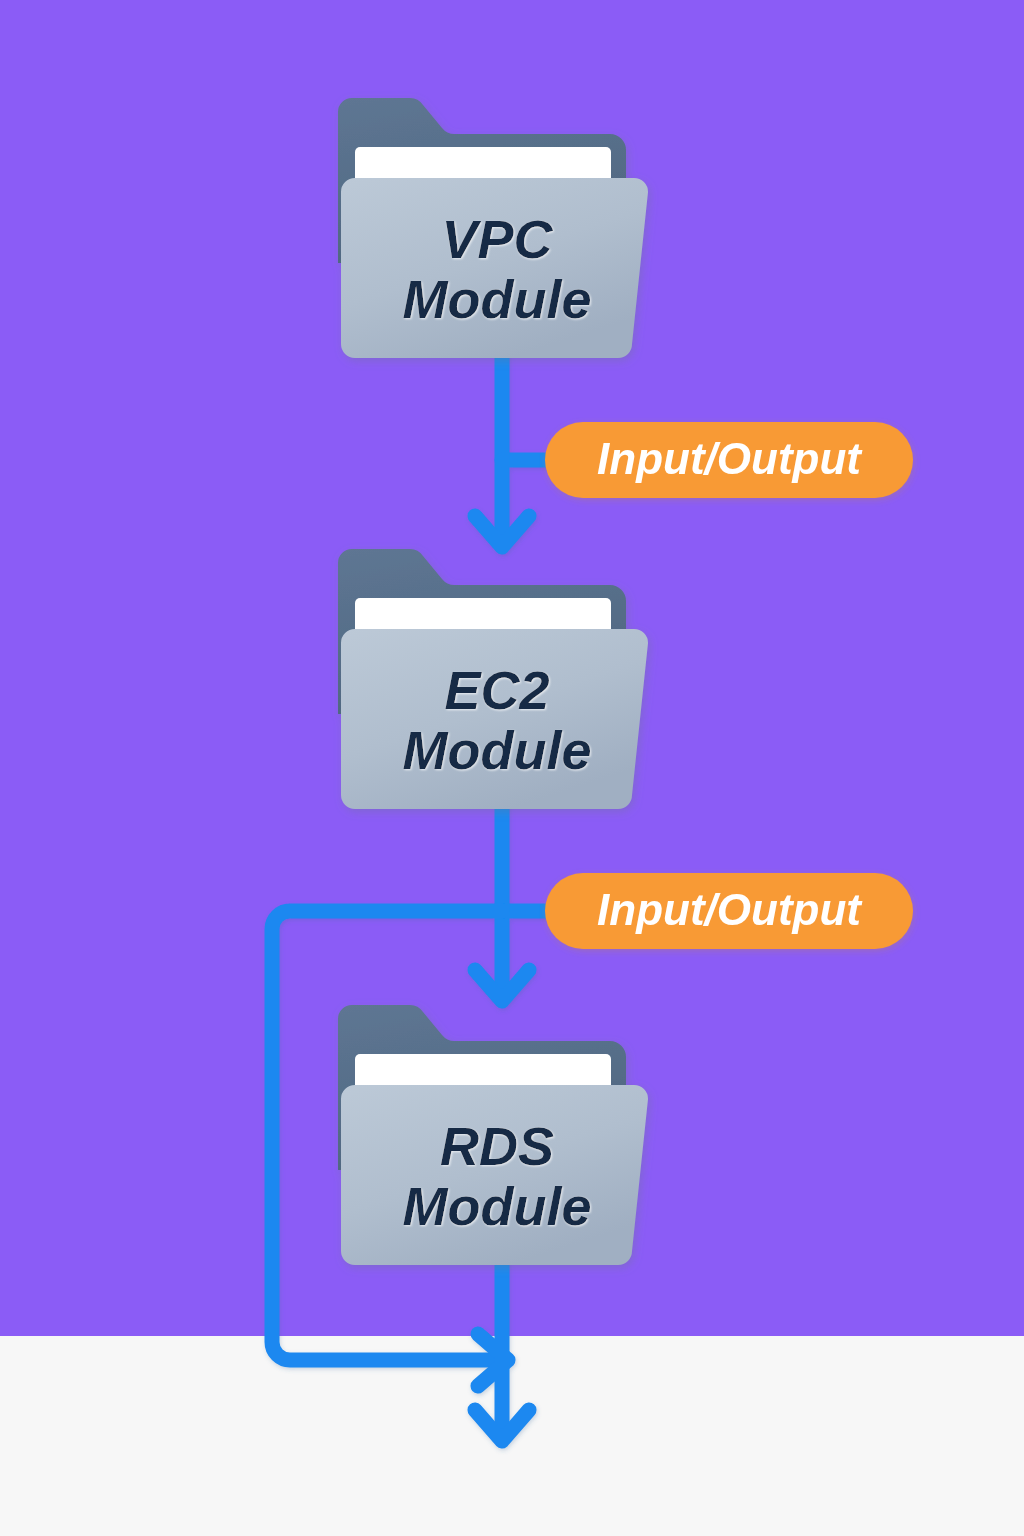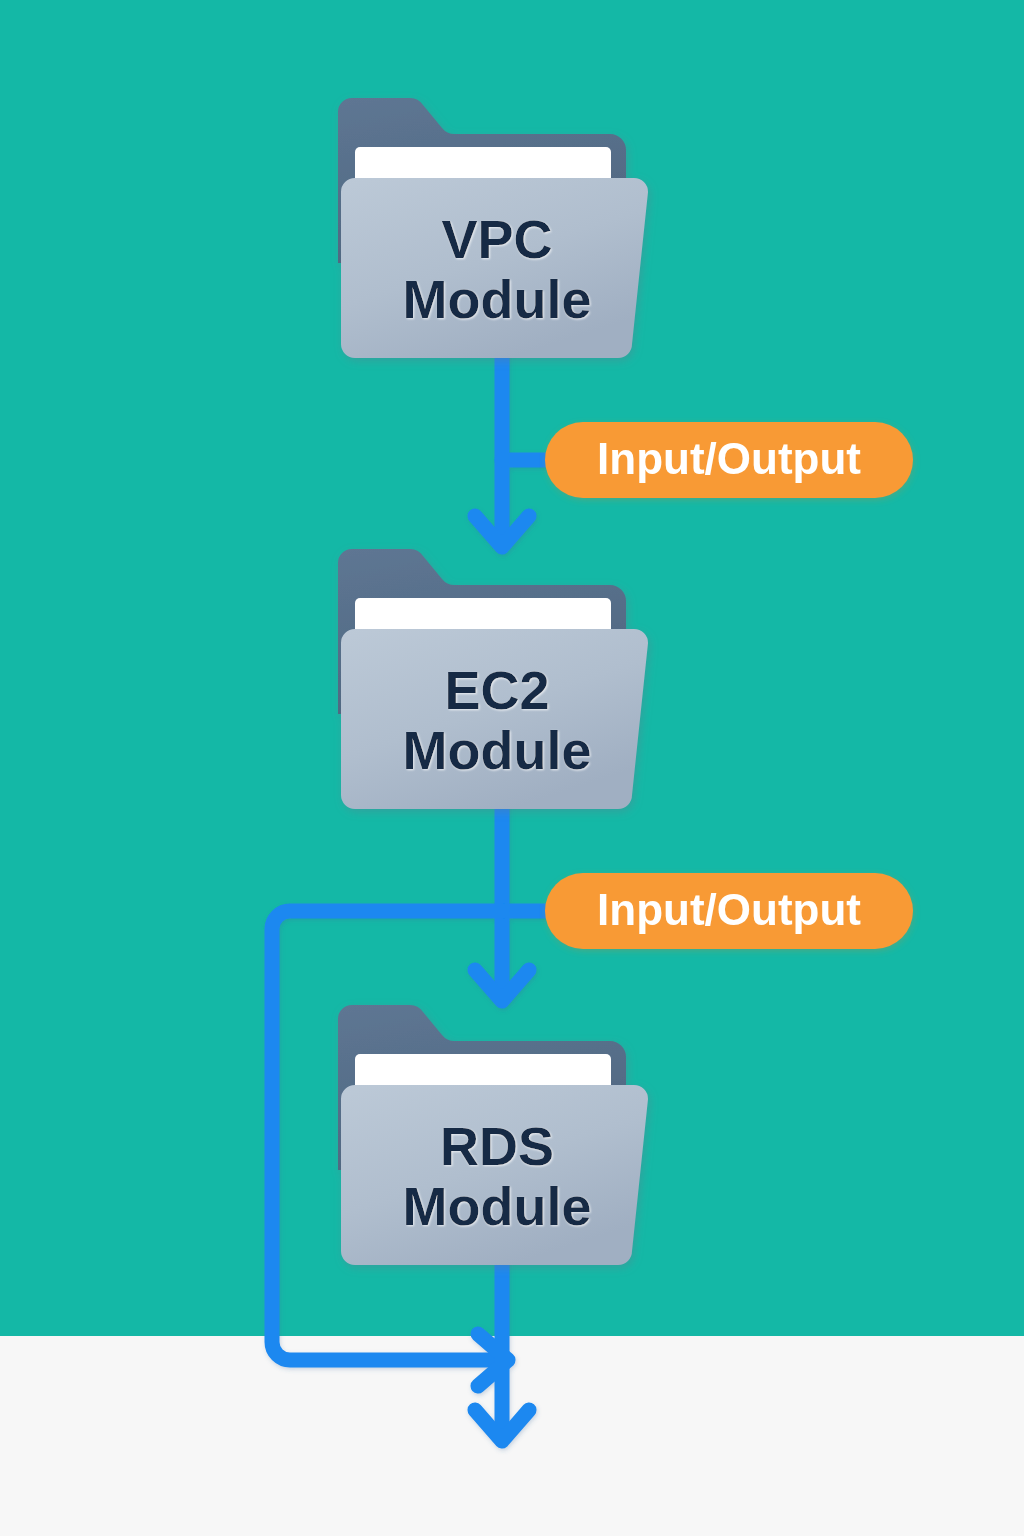--- a/index.html
+++ b/index.html
@@ -11,21 +11,22 @@
   body {
     width: 1024px;
     height: 1536px;
     font-family: "Liberation Sans", sans-serif;
     overflow: hidden;
   }
   #stage {
     position: relative;
     width: 1024px;
     height: 1336px;
-    background: #14b8a6;
+    background: #8b5cf6;
+    font-style: italic;
   }
   #diagram-svg {
     position: absolute;
     left: 0;
     top: 0;
     width: 1024px;
     height: 1536px;
     display: block;
   }
   .node-label {

